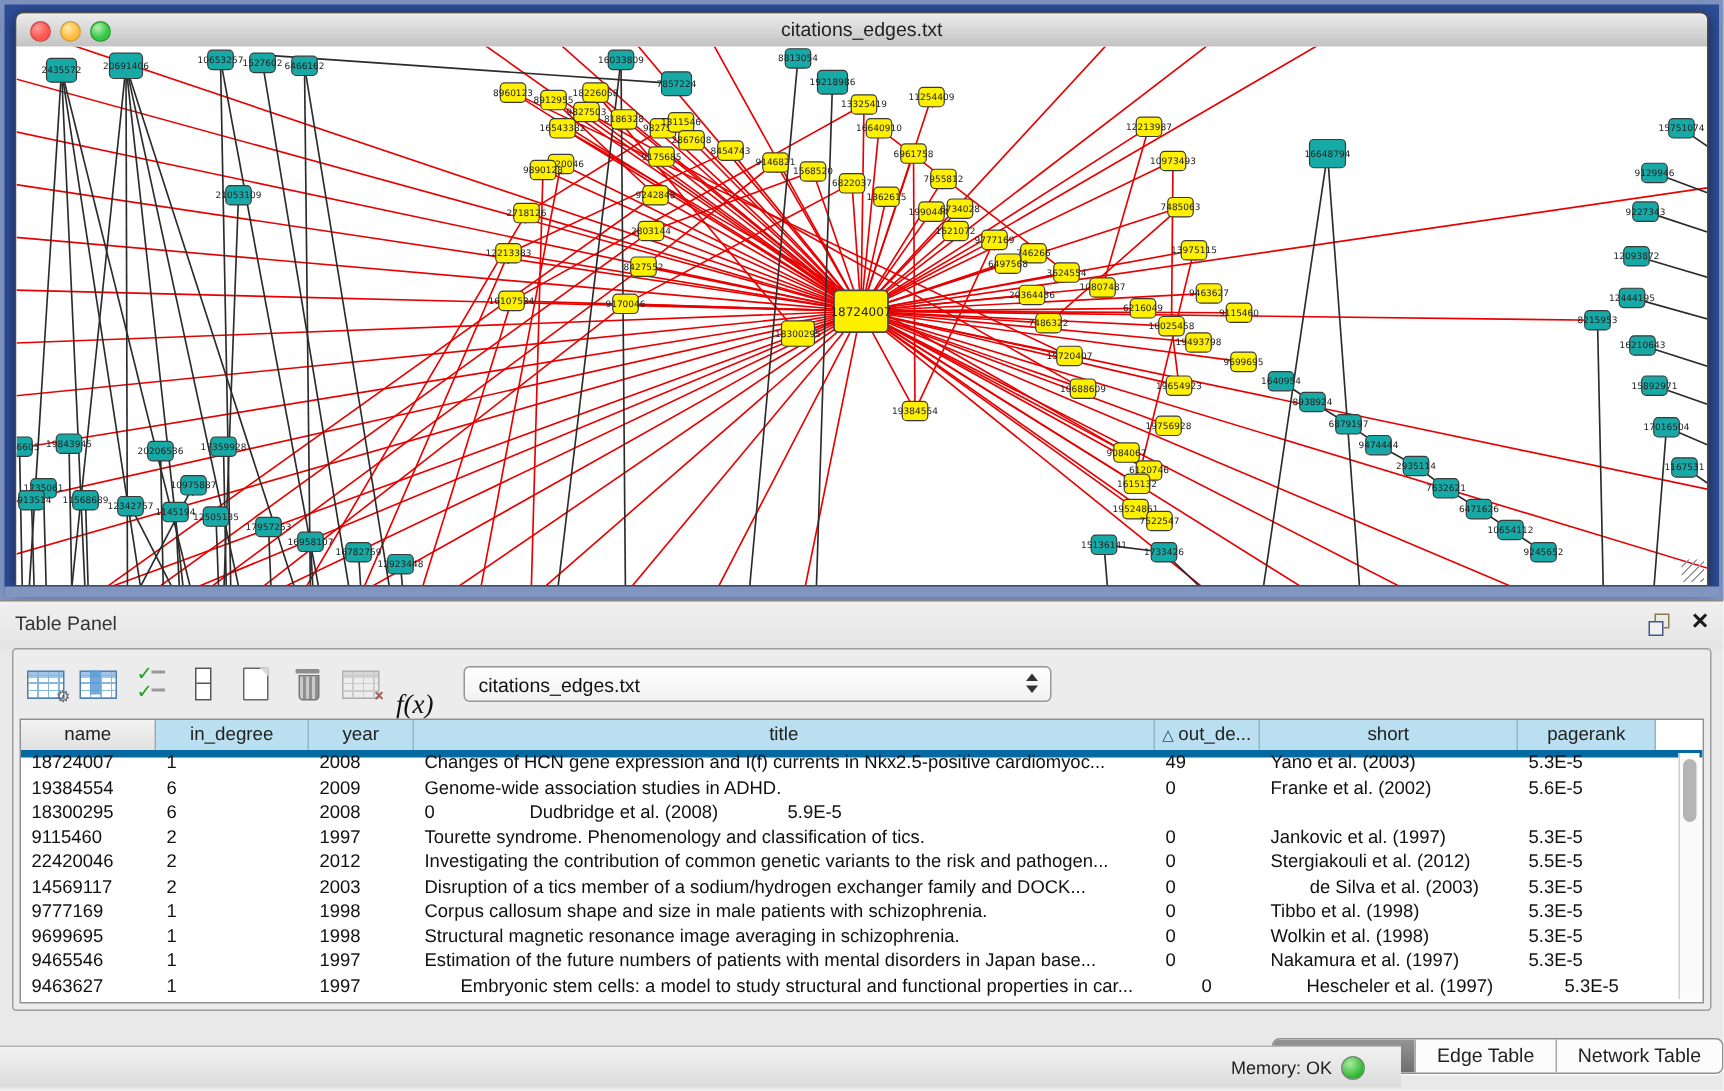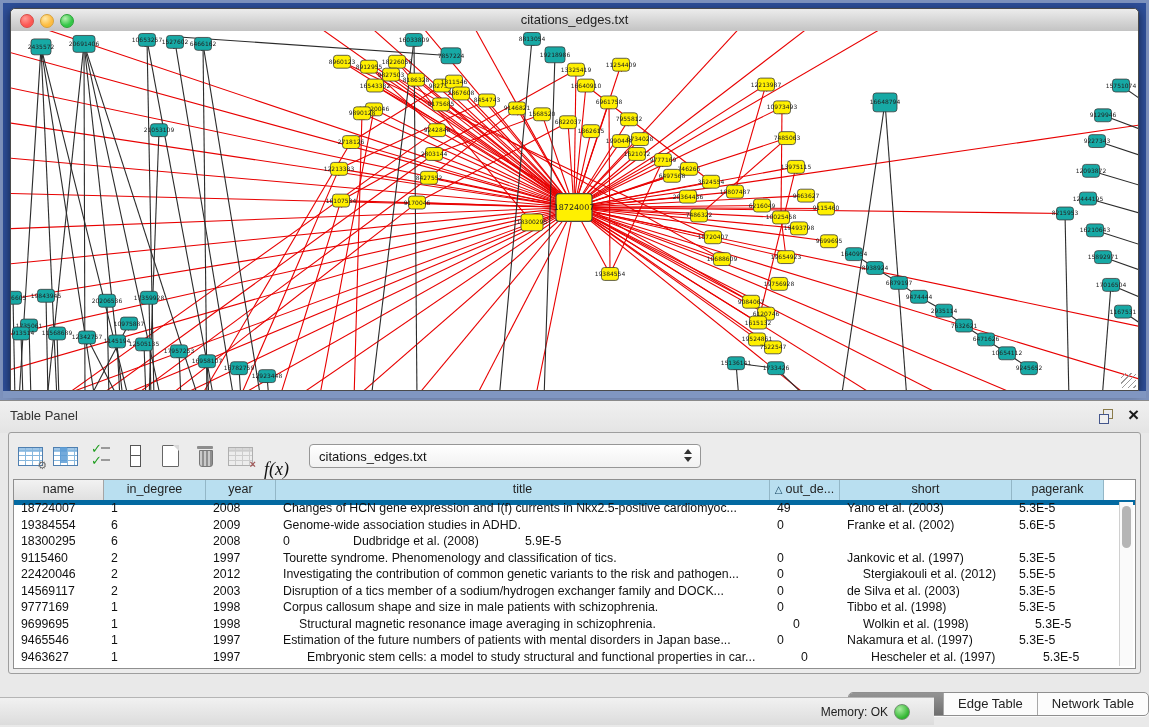--- a/index.html
+++ b/index.html
@@ -626,46 +626,46 @@
           <div class="tcell" style="width: 70px;">0</div>
           <div class="tcell" style="width: 172px;">Jankovic et al. (1997)</div>
           <div class="tcell" style="width: 92px;">5.3E-5</div>
         </div>
         <div class="trow">
           <div class="tcell" style="width: 90px;">22420046</div>
           <div class="tcell" style="width: 102px;">2</div>
           <div class="tcell" style="width: 70px;">2012</div>
           <div class="tcell" style="width: 494px;">Investigating the contribution of common genetic variants to the risk and pathogen...</div>
           <div class="tcell" style="width: 70px;">0</div>
-          <div class="tcell" style="width: 172px; text-align: center;">Stergiakouli et al. (2012)</div>
+          <div class="tcell" style="width: 172px;">Stergiakouli et al. (2012)</div>
           <div class="tcell" style="width: 92px;">5.5E-5</div>
         </div>
         <div class="trow">
           <div class="tcell" style="width: 90px;">14569117</div>
           <div class="tcell" style="width: 102px;">2</div>
           <div class="tcell" style="width: 70px;">2003</div>
           <div class="tcell" style="width: 494px;">Disruption of a tics member of a sodium/hydrogen exchanger family and DOCK...</div>
           <div class="tcell" style="width: 70px;">0</div>
-          <div class="tcell" style="width: 172px;">de Silva et al. (2003)</div>
+          <div class="tcell" style="width: 172px; text-align: center;">de Silva et al. (2003)</div>
           <div class="tcell" style="width: 92px;">5.3E-5</div>
         </div>
         <div class="trow">
           <div class="tcell" style="width: 90px;">9777169</div>
           <div class="tcell" style="width: 102px;">1</div>
           <div class="tcell" style="width: 70px;">1998</div>
           <div class="tcell" style="width: 494px;">Corpus callosum shape and size in male patients with schizophrenia.</div>
           <div class="tcell" style="width: 70px;">0</div>
           <div class="tcell" style="width: 172px;">Tibbo et al. (1998)</div>
           <div class="tcell" style="width: 92px;">5.3E-5</div>
         </div>
         <div class="trow">
           <div class="tcell" style="width: 90px;">9699695</div>
           <div class="tcell" style="width: 102px;">1</div>
           <div class="tcell" style="width: 70px;">1998</div>
-          <div class="tcell" style="width: 494px; margin-left: 16px;">Structural magnetic resonance image averaging in schizophrenia.</div>
+          <div class="tcell" style="width: 494px;">Structural magnetic resonance image averaging in schizophrenia.</div>
           <div class="tcell" style="width: 70px;">0</div>
           <div class="tcell" style="width: 172px;">Wolkin et al. (1998)</div>
           <div class="tcell" style="width: 92px;">5.3E-5</div>
         </div>
         <div class="trow">
           <div class="tcell" style="width: 90px;">9465546</div>
           <div class="tcell" style="width: 102px;">1</div>
           <div class="tcell" style="width: 70px;">1997</div>
           <div class="tcell" style="width: 494px;">Estimation of the future numbers of patients with mental disorders in Japan base...</div>
           <div class="tcell" style="width: 70px;">0</div>

